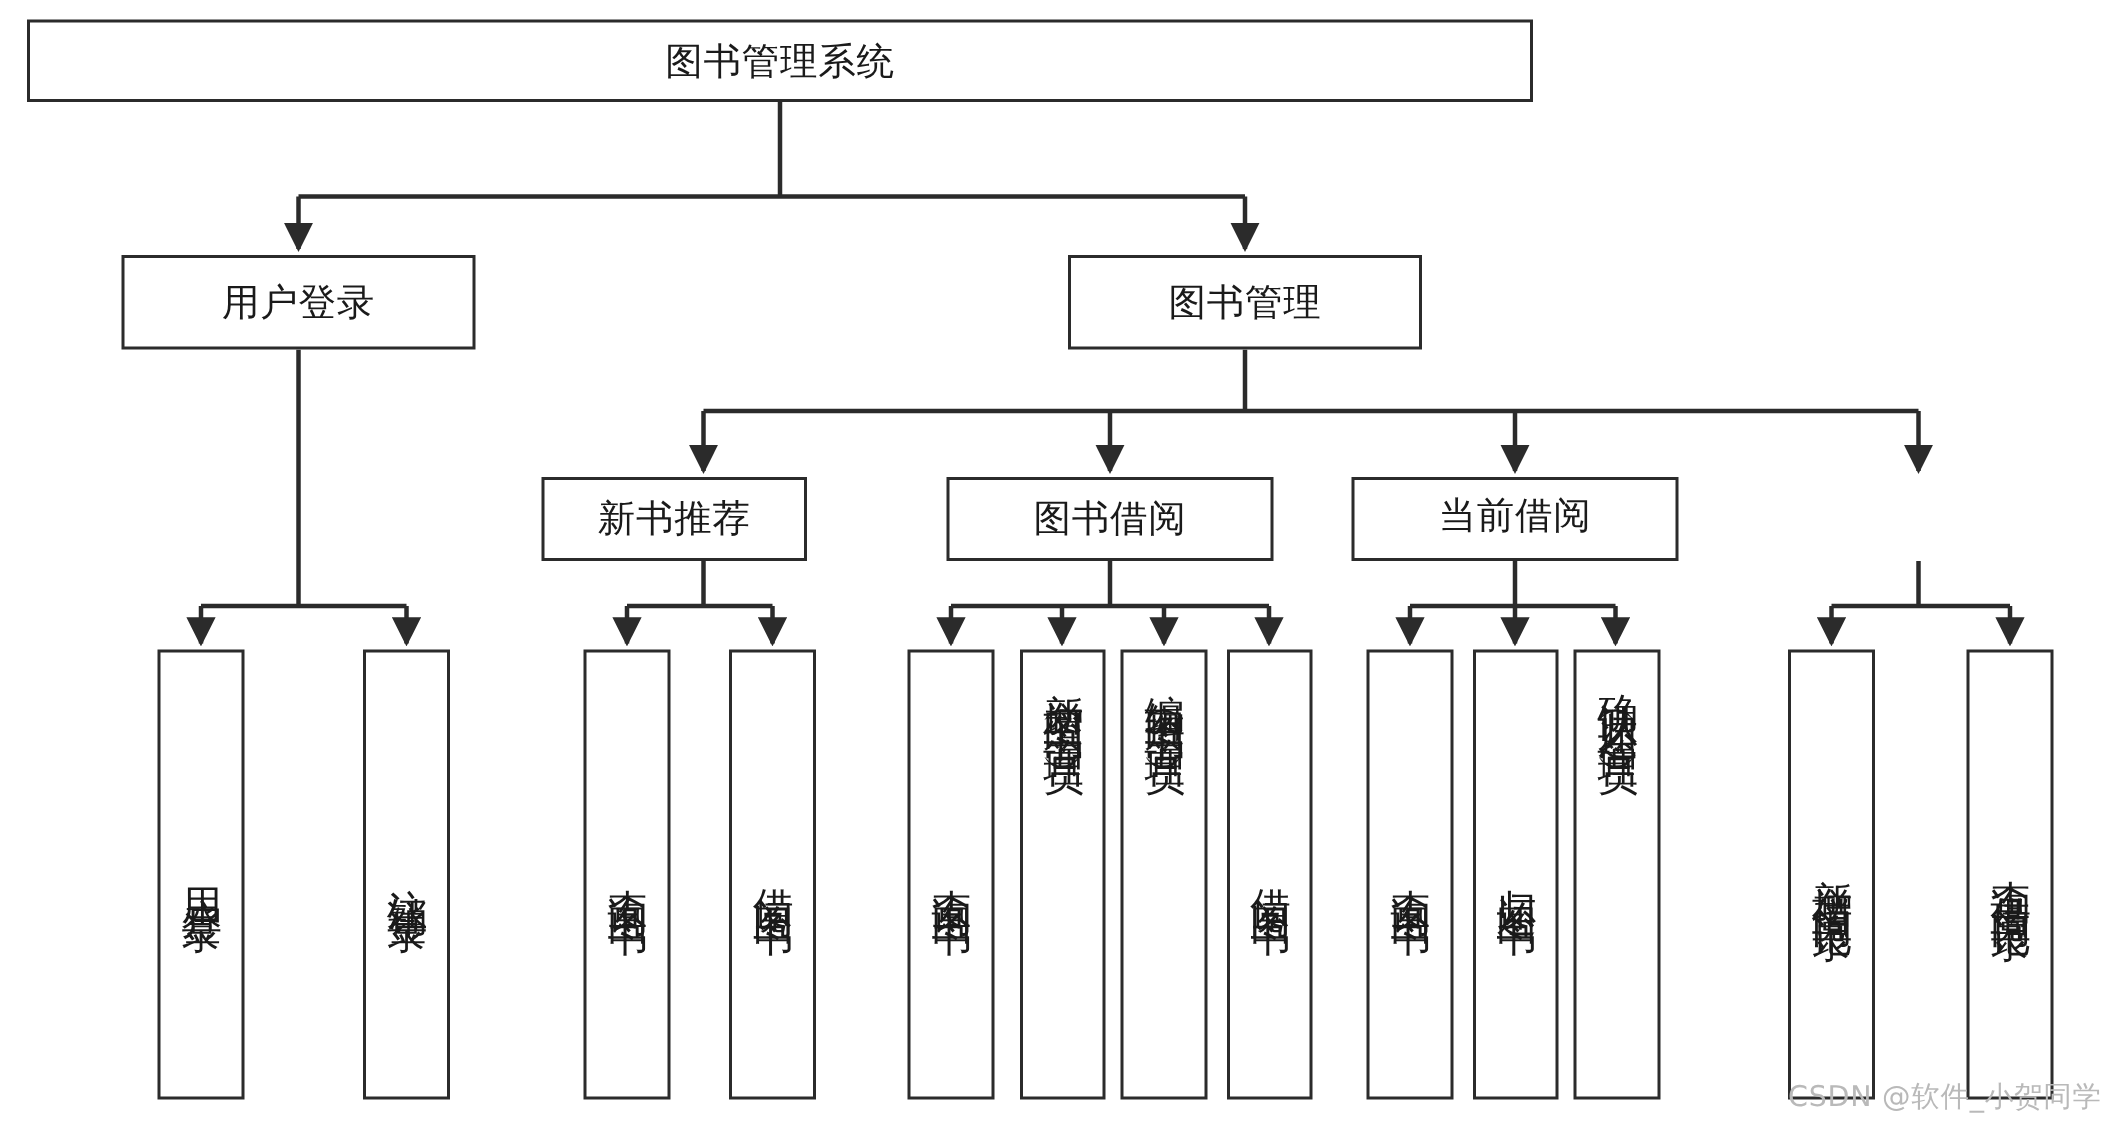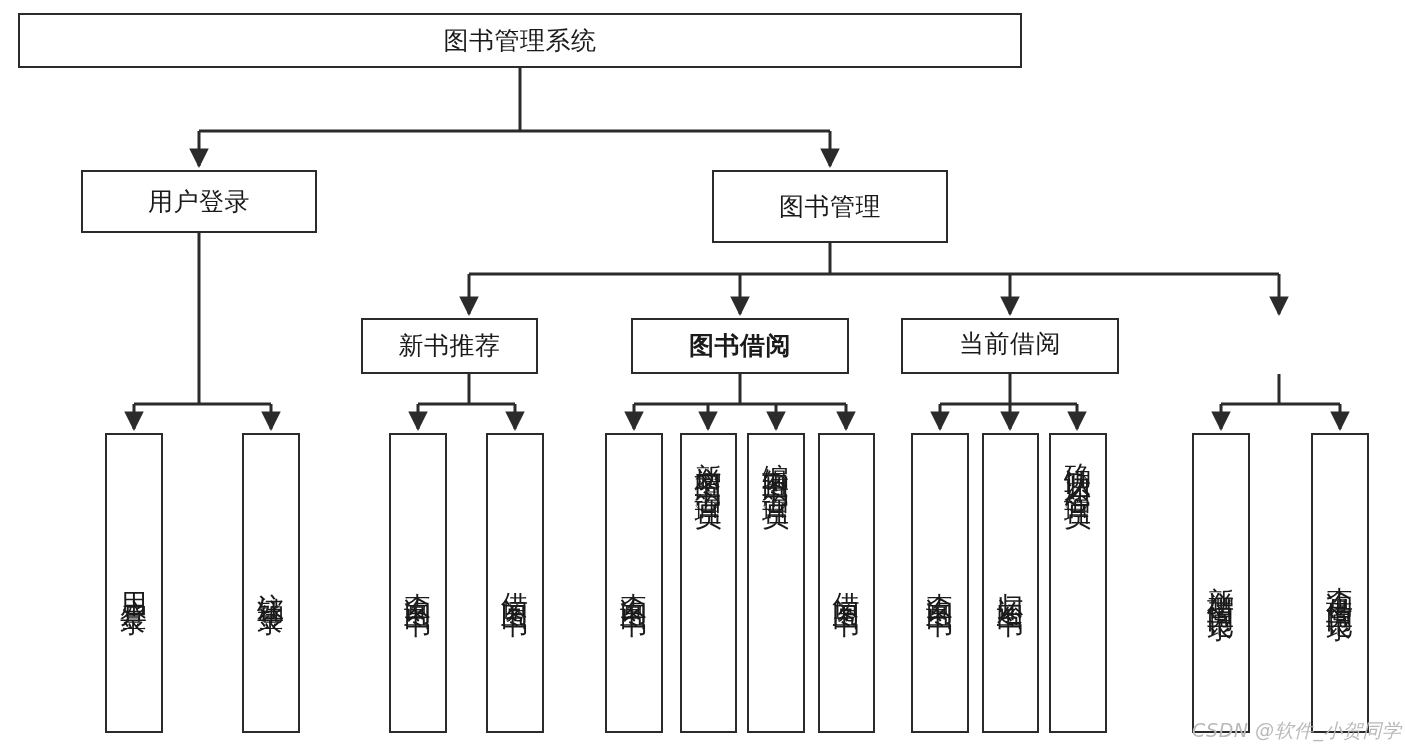--- a/index.html
+++ b/index.html
@@ -69,21 +69,20 @@
     letter-spacing: 6px;
     white-space: nowrap;
   }
   .watermark {
     position: absolute;
     font-size: 19px;
     color: #b9b9b9;
     white-space: nowrap;
     z-index: 5;
     letter-spacing: 0.5px;
-    font-style: italic;
   }
 </style>
 </head>
 <body>
 
 <div id="diagram">
 
   <svg id="edges" viewBox="0 0 1405 747">
     <defs>
       <marker id="arrow" viewBox="0 0 10 10" refX="9" refY="5" markerWidth="6.5" markerHeight="6.5" orient="auto-start-reverse">
@@ -135,28 +134,28 @@
     </g>
   </svg>
 
   <div class="node root h" style="left:18px; top:13px; width:1004px; height:55px;">
     <span class="label">图书管理系统</span>
   </div>
 
   <div class="node h" style="left:81px; top:170px; width:236px; height:63px;">
     <span class="label">用户登录</span>
   </div>
-  <div class="node h" style="left:712px; top:170px; width:236px; height:73px;">
+  <div class="node h" style="left:712px; top:170px; width:236px; height:63px;">
     <span class="label">图书管理</span>
   </div>
 
   <div class="node h" style="left:361px; top:318px; width:177px; height:56px;">
     <span class="label">新书推荐</span>
   </div>
-  <div class="node h" style="left:631px; top:318px; width:218px; height:56px;font-weight:bold;">
+  <div class="node h" style="left:631px; top:318px; width:218px; height:56px;">
     <span class="label">图书借阅</span>
   </div>
   <div class="node h" style="left:901px; top:318px; width:218px; height:56px;font-family:Liberation Mono, monospace;">
     <span class="label">当前借阅</span>
   </div>
 
   <div class="node v centered" style="left:105px; top:433px; width:58px; height:300px;">
     <span class="label">用户登录</span>
   </div>
   <div class="node v centered" style="left:242px; top:433px; width:58px; height:300px;">

